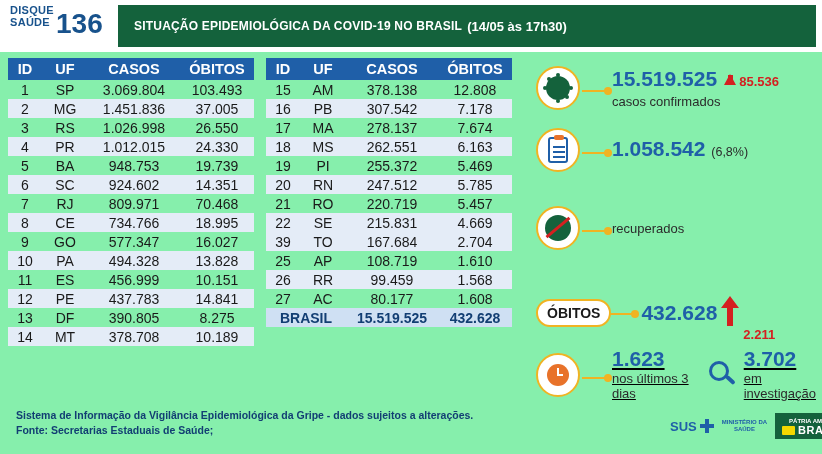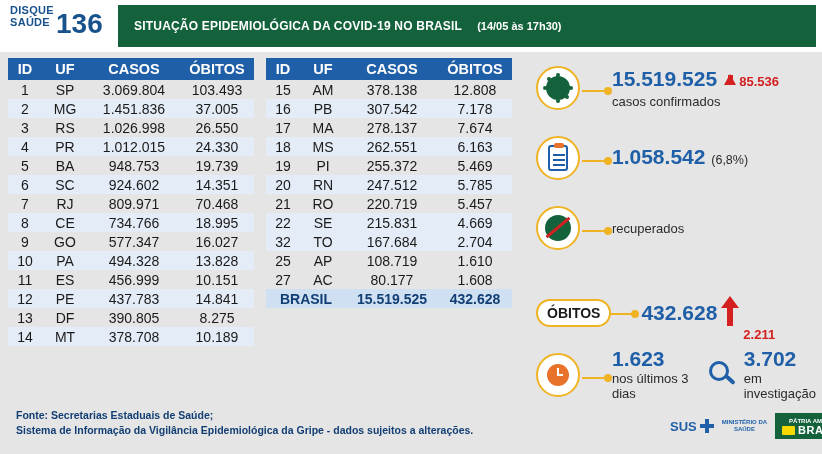--- a/index.html
+++ b/index.html
@@ -3,34 +3,34 @@
 <meta charset="utf-8">
 <style>
   * { box-sizing: border-box; margin:0; padding:0; }
   body {
     width: 822px; height: 454px;
     background: #fff;
     font-family: "Liberation Sans", sans-serif;
     overflow: hidden;
     position: relative;
   }
-  .page { position:relative; width:822px; height:454px; background:#e5e5e5; }
+  .page { position:relative; width:822px; height:454px; background:#86efac; }
 
   
   .header { position:absolute; left:0; top:0; width:822px; height:52px; background:#ffffff; }
   .logo { position:absolute; left:10px; top:4px; width:100px; height:44px; }
   .logo-l1 { font-size:11px; font-weight:bold; color:#18528c; letter-spacing:0.3px; line-height:12px; }
   .logo-l2 { font-size:11px; font-weight:bold; color:#18528c; letter-spacing:0.3px; line-height:12px; }
   .logo-num { position:absolute; left:46px; top:6px; font-size:28px; font-weight:bold; color:#18528c; line-height:28px; }
   .title-bar {
     position:absolute; left:118px; top:5px; width:698px; height:42px;
     background:#14623c; display:flex; align-items:center; padding-left:16px;
   }
   .title-main { color:#ffffff; font-size:12px; font-weight:bold; letter-spacing:0.2px; }
-  .title-sub { color:#ffffff; font-size:11px; font-weight:bold; margin-left:15px; }
+  .title-sub { color:#ffffff; font-size:13px; font-weight:bold; margin-left:5px; }
 
   
   .tables { position:absolute; left:8px; top:58px; width:520px; }
   table.t { border-collapse:collapse; width:246px; }
   table.t th {
     background:#1f5fa8; color:#ffffff; font-size:14.5px; font-weight:bold;
     padding:3px 2px; text-align:center;
   }
   table.t td { font-size:14px; color:#1a1a1a; padding:1.5px 2px; text-align:center; }
   table.t tr.alt td { background:#e4ecf7; }
@@ -293,30 +293,36 @@
             <td>220.719</td>
             <td>5.457</td>
           </tr>
         <tr class="alt">
             <td>22</td>
             <td class="uf">SE</td>
             <td>215.831</td>
             <td>4.669</td>
           </tr>
         <tr class="alt">
-            <td>32</td>
+            <td>39</td>
             <td class="uf">TO</td>
             <td>167.684</td>
             <td>2.704</td>
           </tr>
         <tr>
             <td>25</td>
             <td class="uf">AP</td>
             <td>108.719</td>
             <td>1.610</td>
+          </tr>
+        <tr class="alt">
+            <td>26</td>
+            <td class="uf">RR</td>
+            <td>99.459</td>
+            <td>1.568</td>
           </tr>
         <tr>
             <td>27</td>
             <td class="uf">AC</td>
             <td>80.177</td>
             <td>1.608</td>
           </tr>
         <tr class="brasil">
           <td colspan="2">BRASIL</td>
           <td>15.519.525</td>
@@ -343,21 +349,21 @@
       <div class="vals">
         <div class="big">
           <span>15.519.525</span>
           <span class="arrow-up"></span><span class="arrow-stem"></span>
           <span class="delta">85.536</span>
         </div>
         <div class="cap">casos confirmados</div>
       </div>
     </div>
 
-    <div class="row" style="top:78px;">
+    <div class="row" style="top:70px;">
       <div class="icon-circle">
         <div class="clip">
           <i style="top:7px;"></i>
             <i style="top:12px;"></i>
             <i style="top:17px;"></i>
         </div>
         <div class="connector"></div>
       </div>
       <div class="vals">
         <div class="big">
@@ -388,21 +394,21 @@
           <span style="display:inline-block;">
             <svg width="18" height="30" viewBox="0 0 18 30">
               <polygon points="9,0 18,12 12,12 12,30 6,30 6,12 0,12" fill="#d42020"></polygon>
             </svg>
           </span>
           <span class="delta">2.211</span>
         </div>
       </div>
     </div>
 
-    <div class="row" style="top:290px;">
+    <div class="row" style="top:290px;text-decoration:underline;">
       <div class="icon-circle">
         <div class="clock"></div>
         <div class="connector"></div>
       </div>
       <div class="vals">
         <div class="big">1.623</div>
         <div class="cap">nos últimos 3 dias</div>
       </div>
       <div class="mag" style="margin-left:18px;">
         <div class="ring"></div>
@@ -410,22 +416,22 @@
       </div>
       <div class="vals" style="margin-left:7px;">
         <div class="big">3.702</div>
         <div class="cap">em investigação</div>
       </div>
     </div>
 
   </div>
 
   <div class="footer">
+    <div>Sistema de Informação da Vigilância Epidemiológica da Gripe - dados sujeitos a alterações.</div>
     <div>Fonte: Secretarias Estaduais de Saúde;</div>
-    <div>Sistema de Informação da Vigilância Epidemiológica da Gripe - dados sujeitos a alterações.</div>
   </div>
 
   <div class="logos">
     <div class="sus">
       <span>SUS</span>
       <span class="cross"></span>
     </div>
     <div class="ms">
       <div>MINISTÉRIO DA</div>
       <div>SAÚDE</div>

